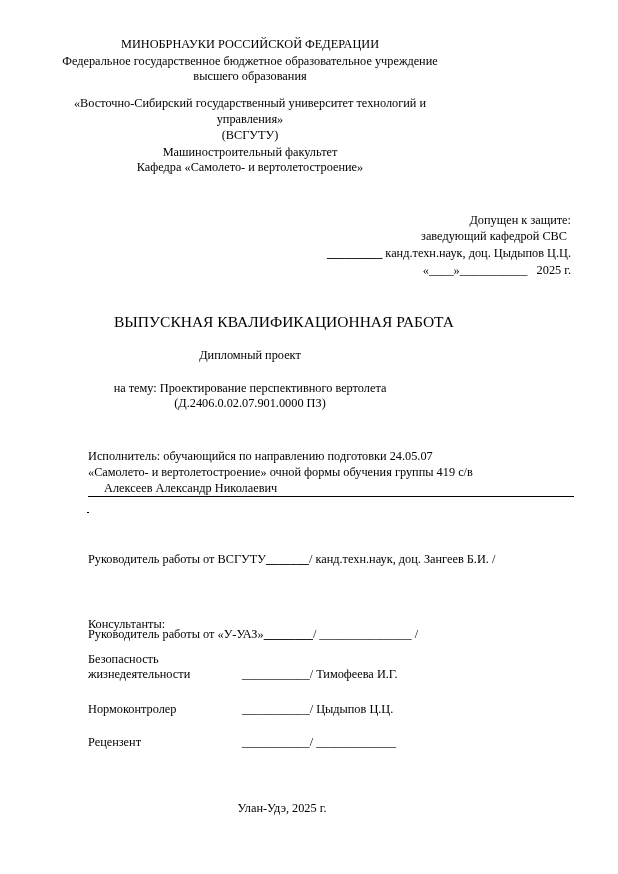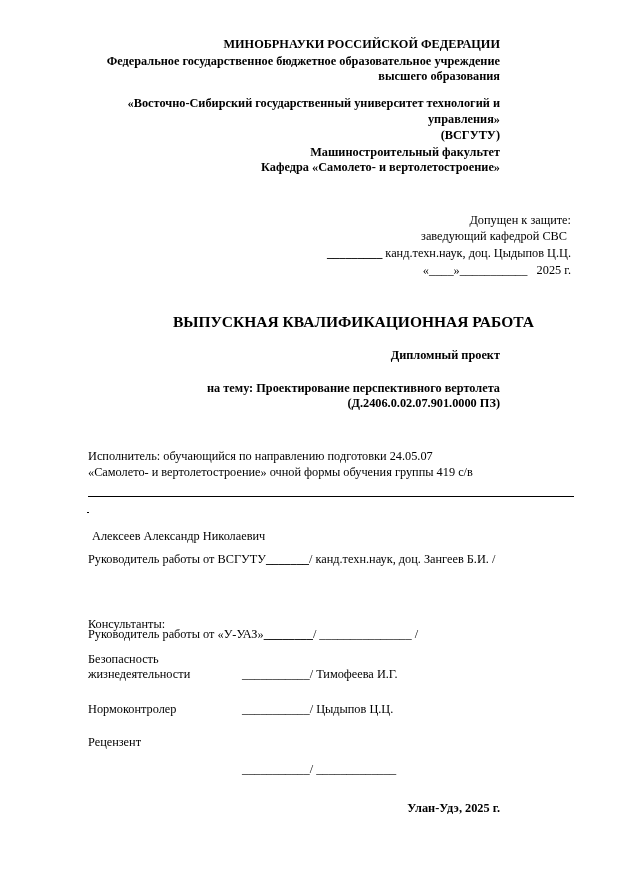--- a/index.html
+++ b/index.html
@@ -1,21 +1,21 @@
 <!DOCTYPE html>
 <html><head>
 <meta charset="utf-8">
 <style>
   html, body { margin: 0; padding: 0; background: #ffffff; }
   body {
     width: 618px; height: 874px; position: relative; overflow: hidden;
     font-family: "Liberation Serif", serif; color: #000; font-size: 12.3px;
   }
   .abs { position: absolute; white-space: nowrap; line-height: 15px; }
-  .center { left: 0; width: 500px; text-align: right; font-weight: bold; }
+  .center { left: 0; width: 500px; text-align: center; }
   .right { right: 47px; text-align: right; }
   .title { font-size: 15.5px; padding-left: 34px; }
   .bold-line { font-weight: bold; font-family: Liberation Serif, serif; }
   .hrline { position: absolute; height: 1px; background: #000; }
   .dot { position: absolute; width: 2px; height: 1px; background: #000; }
 </style>
 </head>
 <body>
 
 <div class="abs center" style="top:37px;">МИНОБРНАУКИ РОССИЙСКОЙ ФЕДЕРАЦИИ</div>
@@ -34,21 +34,21 @@
 </div>
 <div class="abs right" style="top:263px; white-space:pre;text-align:center;">«____»___________   2025 г.</div>
 
 <div class="abs center title" style="top:314px;">ВЫПУСКНАЯ КВАЛИФИКАЦИОННАЯ РАБОТА</div>
 <div class="abs center" style="top:348px;">Дипломный проект</div>
 <div class="abs center" style="top:381px;">на тему: Проектирование перспективного вертолета</div>
 <div class="abs center" style="top:396px;">(Д.2406.0.02.07.901.0000 ПЗ)</div>
 
 <div class="abs" style="top:449px; left:88px;">Исполнитель: обучающийся по направлению подготовки 24.05.07</div>
 <div class="abs" style="top:465px; left:88px;text-align:center;">«Самолето- и вертолетостроение» очной формы обучения группы 419 с/в</div>
-<div class="abs" style="top:481px; left:92px;margin-top:48px;">Алексеев Александр Николаевич</div>
+<div class="abs" style="top:481px; left:104px;">Алексеев Александр Николаевич</div>
 <div class="hrline" style="top:496px; left:88px; width:486px;"></div>
 <div class="dot" style="top:512px; left:87px;"></div>
 
 <div class="abs" style="top:552px; left:88px;">
   <span>Руководитель работы от ВСГУТУ</span><span class="bold-line">_______</span><span>/ канд.техн.наук, доц. Зангеев Б.И. /</span>
 </div>
 <div class="abs" style="top:584px; left:88px;margin-top:43px;">
   <span>Руководитель работы от «У-УАЗ»</span><span class="bold-line">________</span><span>/ _______________ /</span>
 </div>
 <div class="abs" style="top:617px; left:88px;">Консультанты:</div>
@@ -58,17 +58,17 @@
 <div class="abs" style="top:667px; left:242px;">
   <span>___________</span><span>/ Тимофеева И.Г.</span>
 </div>
 
 <div class="abs" style="top:702px; left:88px;text-align:center;">Нормоконтролер</div>
 <div class="abs" style="top:702px; left:242px;">
   <span>___________</span><span>/ Цыдыпов Ц.Ц.</span>
 </div>
 
 <div class="abs" style="top:735px; left:88px;">Рецензент</div>
-<div class="abs" style="top:735px; left:242px;margin-top:27px;">
+<div class="abs" style="top:735px; left:242px;">
   <span>___________</span><span>/ _____________</span>
 </div>
 
-<div class="abs center" style="top:801px;">Улан-Удэ, 2025 г.</div>
+<div class="abs center" style="top:801px;margin-left:32px;">Улан-Удэ, 2025 г.</div>
 
 </body></html>

